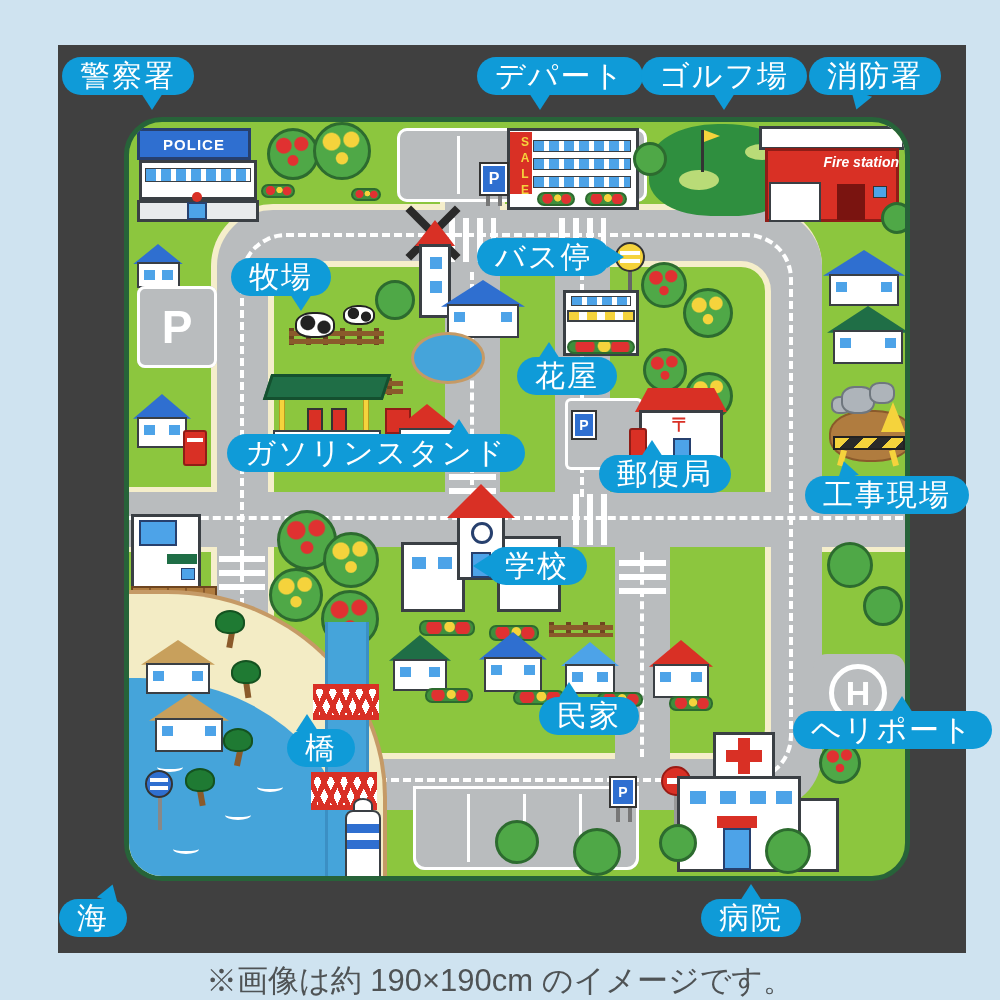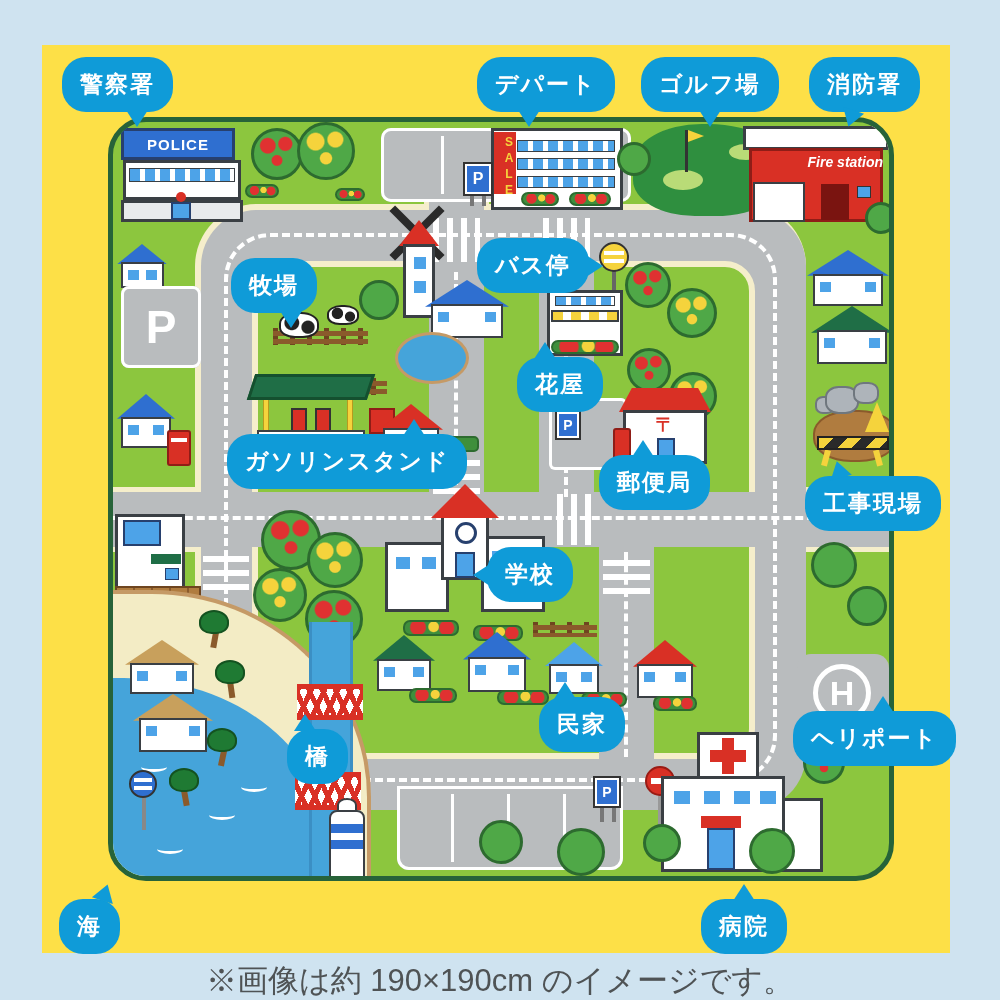--- a/index.html
+++ b/index.html
@@ -1,18 +1,18 @@
 <!DOCTYPE html>
 <html><head>
 <meta charset="utf-8">
 <style>
   html,body{margin:0;padding:0;background:#cfe3f0}
   *{box-sizing:border-box}
   .stage{position:relative;width:1000px;height:1000px;background:#cfe3f0;font-family:"Liberation Sans",sans-serif;overflow:hidden}
-  .panel{position:absolute;left:42px;top:45px;width:908px;height:908px;background:#fde047}
+  .panel{position:absolute;left:58px;top:45px;width:908px;height:908px;background:#404040}
   .caption{position:absolute;left:0;top:960px;width:100%;text-align:center;color:#4f5355;font-size:31px}
   .a{position:absolute;display:block}
   
   .mat{position:absolute;left:66px;top:72px;width:786px;height:764px;background:#8cc63e;border:5px solid #276339;border-radius:38px;overflow:hidden}
   .crm{background:#f5eecb}
   .gry{background:#b9bcbe}
   .hole{background:#8cc63e;border:6px solid #f5eecb;border-radius:30px}
   .ringdash{border:4px dashed #fff;border-radius:46px}
   .dashh{border-top:4px dashed #fff}
   .dashv{border-left:4px dashed #fff}
@@ -30,21 +30,21 @@
   .palmleaf{background:#1f7a33;border-radius:50% 50% 42% 42%;border:2px solid #145220}
   .trunk{background:#8a5a2b}
   
   .hs{position:absolute}
   .roof{position:absolute;left:0;top:0;width:100%;height:46%;clip-path:polygon(0 100%,50% 0,100% 100%)}
   .bod{position:absolute;left:7%;top:42%;width:86%;height:58%;background:#fff;border:2px solid #3a3f44;background-image:linear-gradient(#4da3e8,#4da3e8),linear-gradient(#4da3e8,#4da3e8);background-size:11px 10px;background-position:5px 6px,calc(100% - 5px) 6px;background-repeat:no-repeat}
   .winrow{background:repeating-linear-gradient(90deg,#4da3e8 0 10px,#fff 10px 15px);border:1px solid #3a3f44}
   .sale{writing-mode:vertical-rl;text-orientation:upright;color:#f5d33c;background:#d93025;font-weight:bold;font-size:12px;text-align:center;letter-spacing:2px;padding-top:3px}
   .psign{background:#2f6fd0;border:2px solid #fff;outline:2px solid #333;color:#fff;font-weight:bold;text-align:center}
   
-  .pill{position:absolute;background:#0f9bd8;color:#fff;font-weight:bold;font-size:23px;letter-spacing:2px;line-height:1;padding:16px 18px;border-radius:24px;white-space:nowrap;z-index:40}
+  .pill{position:absolute;background:#0f9bd8;color:#fff;font-weight:normal;font-size:30px;letter-spacing:2px;line-height:1;padding:4px 18px;border-radius:24px;white-space:nowrap;z-index:40}
   .tail{position:absolute;width:0;height:0;border:11px solid transparent}
   .tb{border-top:17px solid #0f9bd8;border-bottom:none;bottom:-15px;margin-left:-11px}
   .tt{border-bottom:17px solid #0f9bd8;border-top:none;top:-15px;margin-left:-11px}
   .tr{border-left:17px solid #0f9bd8;border-right:none;right:-14px;top:50%;margin-top:-11px}
   .tl{border-right:17px solid #0f9bd8;border-left:none;left:-14px;top:50%;margin-top:-11px}
   .ctr{display:flex;align-items:center;justify-content:center}
 </style>
 </head>
 <body>
 

